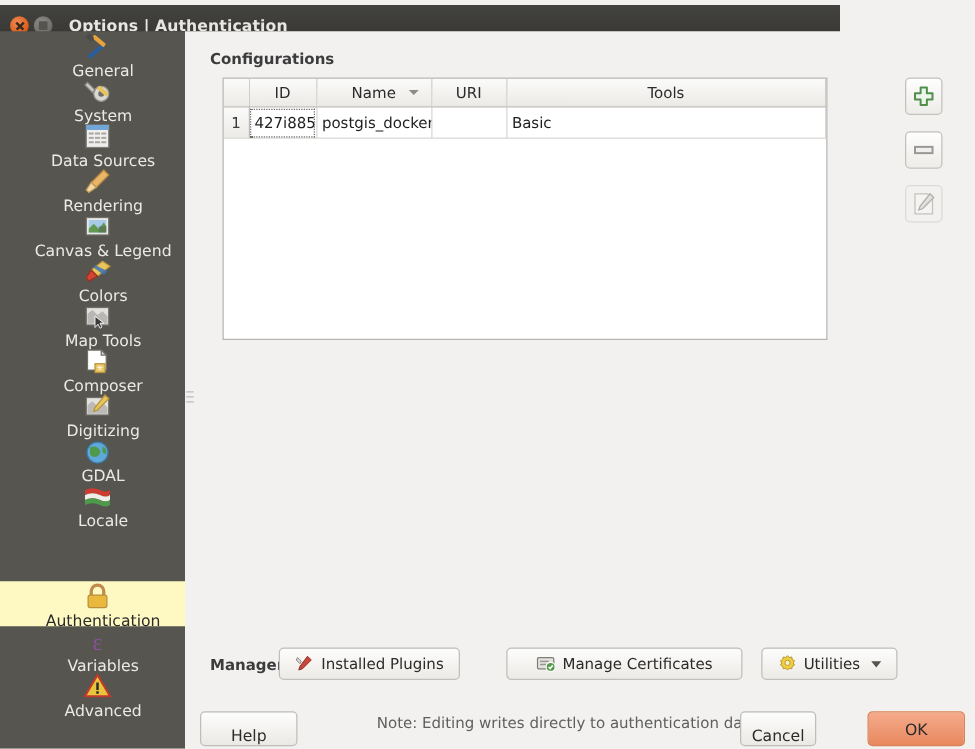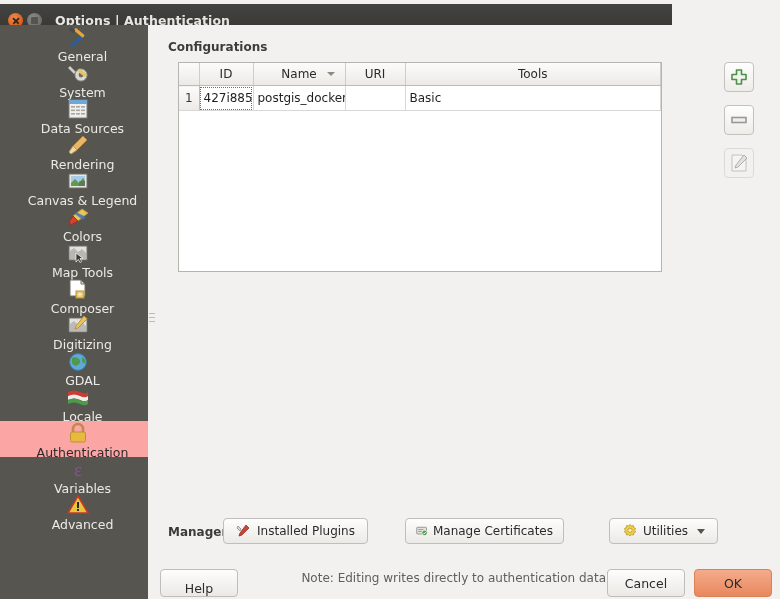--- a/index.html
+++ b/index.html
@@ -88,21 +88,22 @@
     cursor: pointer;
     flex-direction: column;
   }
   .side-item .lbl {
     color: #eceae6;
     font-size: 12.5px;
     margin-left: 9px;
     white-space: nowrap;
   }
   .side-item.selected {
-    background: #fca5a5;
+    background: #fef9c3;
+    margin-top: 44px;
   }
   .side-item.selected .lbl {
     color: #2b2b2b;
   }
   .side-icon {
     width: 24px; height: 24px;
     flex: none;
     position: relative;
   }
   .side-icon svg { display: block; }
@@ -237,21 +238,21 @@
     align-items: center;
     justify-content: center;
     gap: 5px;
     font-size: 12px;
     color: #2b2b2b;
     cursor: pointer;
     padding: 0 10px;
     white-space: nowrap;
   }
   #btn-plugins { left: 67px; top: 493px; width: 145px; }
-  #btn-certs   { left: 249px; top: 493px; width: 159px; }
+  #btn-certs   { left: 249px; top: 493px; width: 189px; }
   #btn-utils   { left: 453px; top: 493px; width: 109px; }
 
   .note {
     position: absolute;
     left: 0; top: 546px;
     width: 624px;
     text-align: center;
     font-size: 12px;
     color: #5f5f5f;
   }
@@ -265,21 +266,21 @@
     background: linear-gradient(#fdfdfc, #ebe9e5);
     box-sizing: border-box;
     display: flex;
     align-items: center;
     justify-content: center;
     font-size: 12.5px;
     color: #2b2b2b;
     cursor: pointer;
   }
   #btn-help   { left: 160px; top: 569px; width: 78px; align-items: flex-end; }
-  #btn-cancel { left: 607px; top: 569px; width: 78px; }
+  #btn-cancel { left: 592px; top: 569px; width: 61px; align-items: flex-end; }
   #btn-ok {
     left: 694px; top: 569px; width: 78px;
     background: linear-gradient(#f5ab8c, #e8885e);
     border-color: #d98255;
   }
   .caret {
     width: 0; height: 0;
     border-left: 4px solid transparent;
     border-right: 4px solid transparent;
     border-top: 5px solid #55544f;

